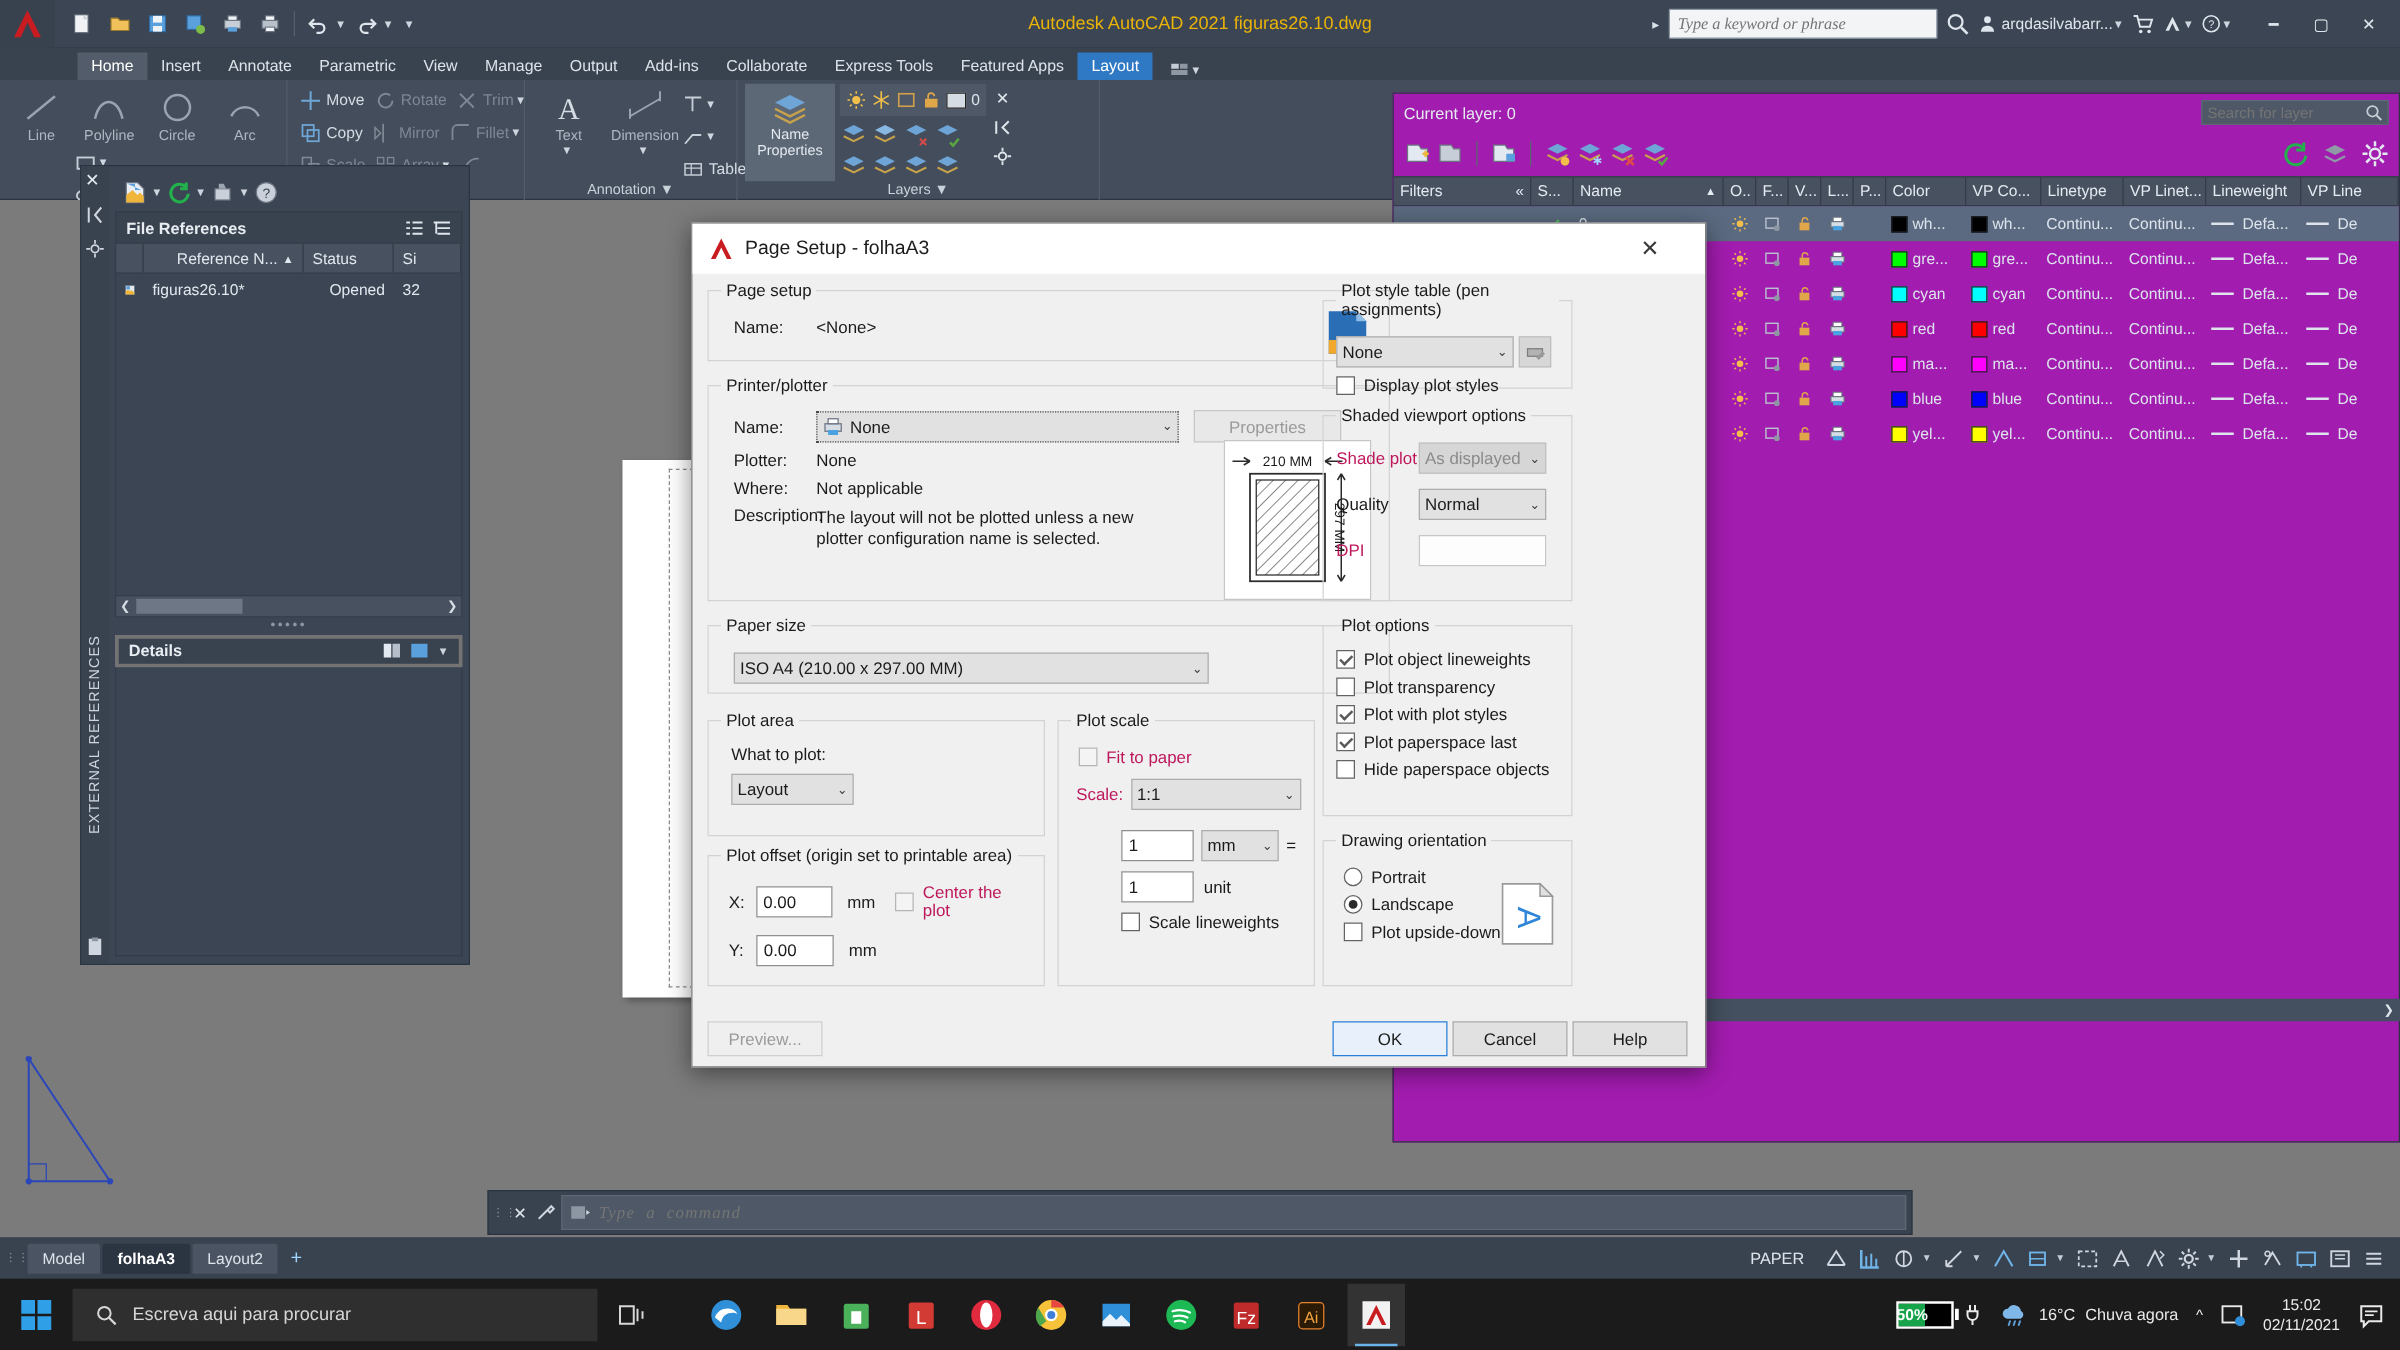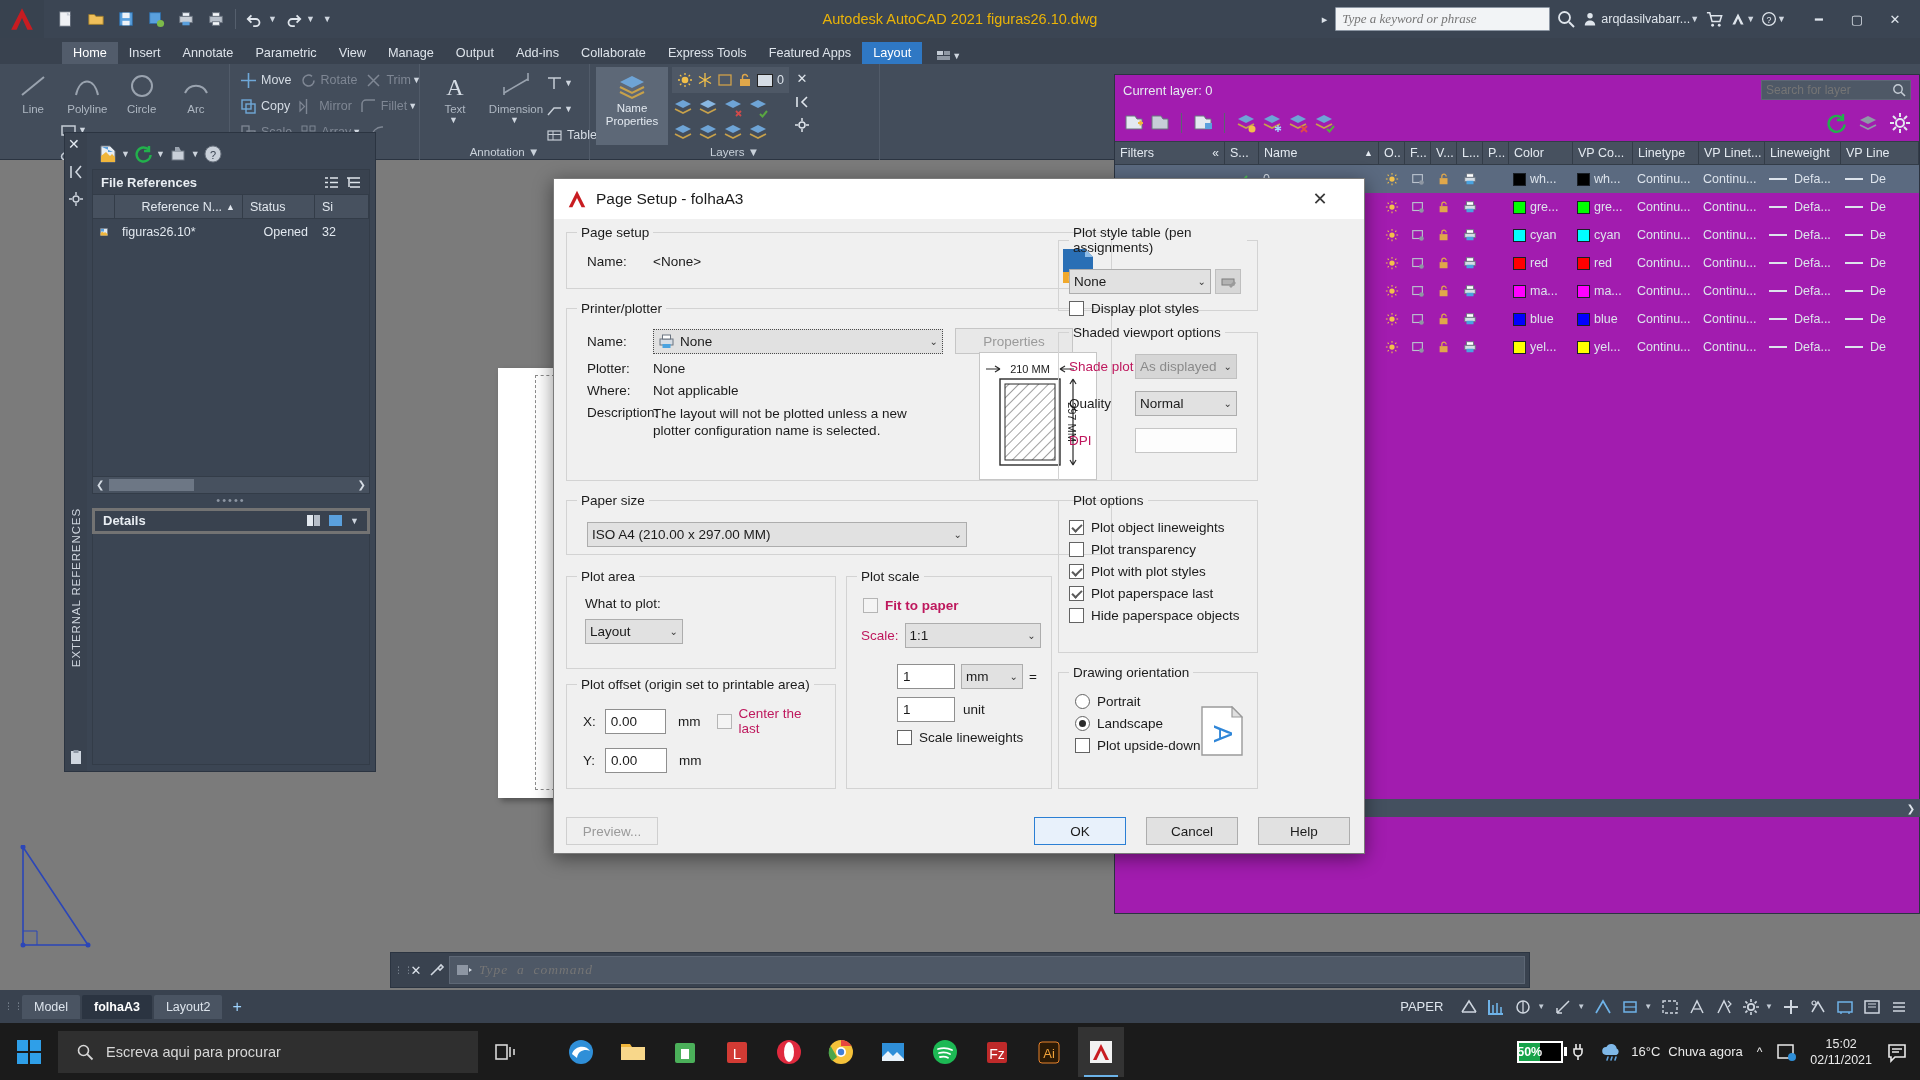--- a/index.html
+++ b/index.html
@@ -1297,33 +1297,33 @@
     </fieldset>
 
     <fieldset style="left:12px;top:458px;width:270px;height:112px;">
       <legend>Plot offset (origin set to printable area)</legend>
       <div class="row" style="margin-top:8px;">
         <span style="width:28px;padding-left:6px;">X:</span>
         <div class="txtbox" style="width:62px;">0.00</div>
         <span style="margin-left:12px;">mm</span>
         <div class="cbx" style="margin-left:16px;margin-bottom:0;">
           <span class="box dis"></span>
-          <span class="grey">Center the last</span>
+          <span class="grey">Center the plot</span>
         </div>
       </div>
       <div class="row" style="margin-top:12px;">
         <span style="width:28px;padding-left:6px;">Y:</span>
         <div class="txtbox" style="width:62px;">0.00</div>
         <span style="margin-left:12px;">mm</span>
       </div>
     </fieldset>
 
     <fieldset style="left:292px;top:350px;width:200px;height:220px;">
       <legend>Plot scale</legend>
-      <div class="cbx" style="margin-top:8px;margin-left:6px;font-weight:bold;">
+      <div class="cbx" style="margin-top:8px;margin-left:6px;">
         <span class="box dis"></span>
         <span class="grey">Fit to paper</span>
       </div>
       <div class="row" style="margin-left:4px;margin-top:10px;">
         <span class="grey" style="margin-right:6px;">Scale:</span>
         <div class="combo" style="width: 136px;">
           <span class="cv">1:1</span>
           <span class="chev">⌄</span>
         </div>
       </div>
@@ -1430,21 +1430,21 @@
             <path d="M1 1h30l10 10v38H1z" fill="#fff" stroke="#9a9a9a" stroke-width="1.4"></path>
             <path d="M31 1l10 10H31z" fill="#e0e0e0" stroke="#9a9a9a" stroke-width="1.2"></path>
             <text x="21" y="36" font-size="26" text-anchor="middle" fill="#2f86d8" font-family="Liberation Sans, sans-serif" transform="rotate(90 21 28)">A</text>
           </svg>
       </div>
     </fieldset>
 
     <div style="position:absolute;left:12px;bottom:10px;">
       <div class="dlg-btn dis">Preview...</div>
     </div>
-    <div style="position:absolute;right:14px;bottom:10px;display:flex;gap:20px;">
+    <div style="position:absolute;right:14px;bottom:10px;display:flex;gap:4px;">
       <div class="dlg-btn primary">OK</div>
       <div class="dlg-btn">Cancel</div>
       <div class="dlg-btn">Help</div>
     </div>
   </div>
 </div>
 
 <div class="cmdline">
   <div class="cmd-grip">⋮⋮</div>
   <div class="cmd-x">✕</div>

